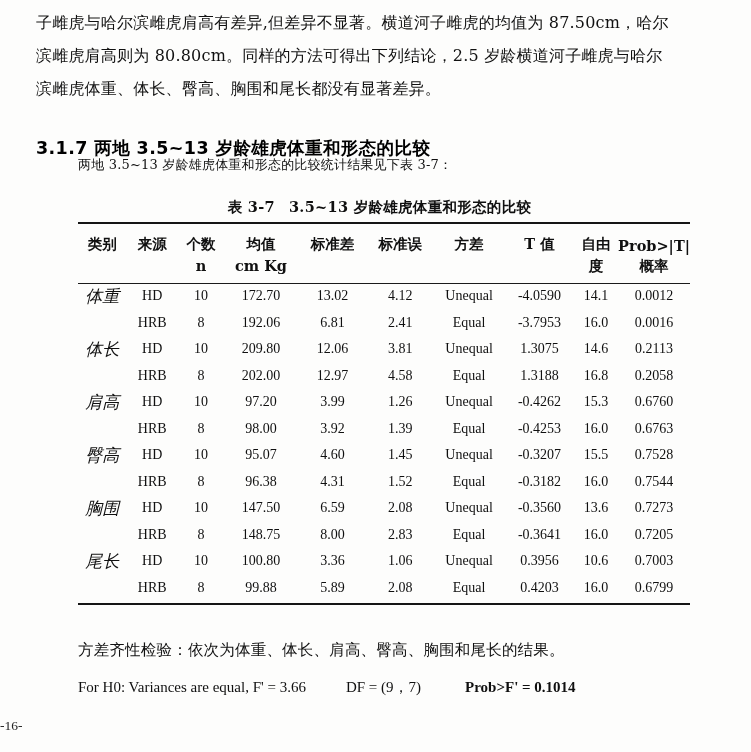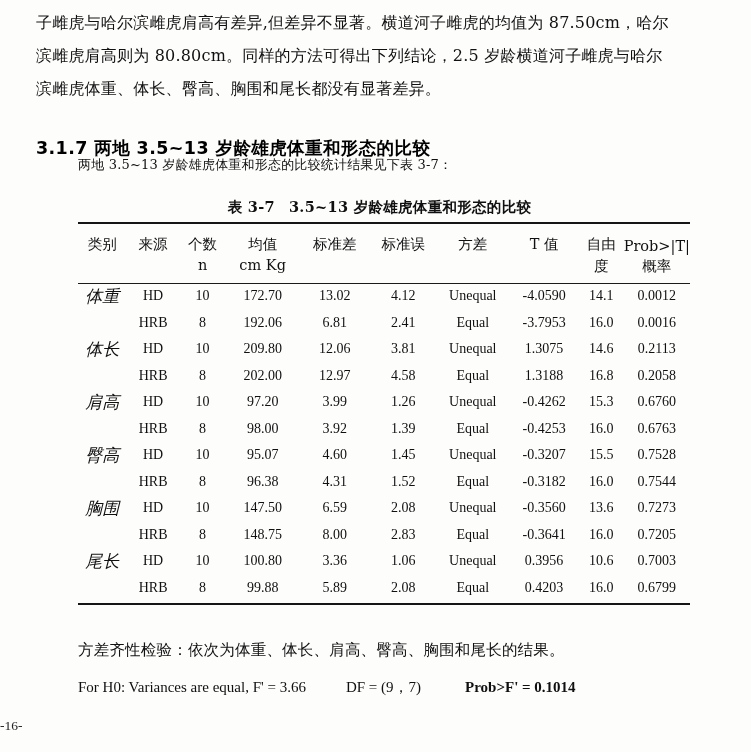--- a/index.html
+++ b/index.html
@@ -79,21 +79,21 @@
     width: 612px;
   }
   table.stats {
     border-collapse: collapse;
     width: 612px;
     font-size: 14px;
     font-family: "Liberation Serif", "DejaVu Serif", serif;
   }
   table.stats thead tr.hdr1 th,
   table.stats thead tr.hdr2 th {
-    font-weight: normal;
+    font-weight: bold;
     padding: 0;
     text-align: center;
     white-space: nowrap;
   }
   table.stats thead tr.hdr1 th {
     height: 30px;
     vertical-align: bottom;
     padding-bottom: 2px;
     font-size: 14.5px;
     font-family: "DejaVu Serif", "Liberation Serif", serif;

